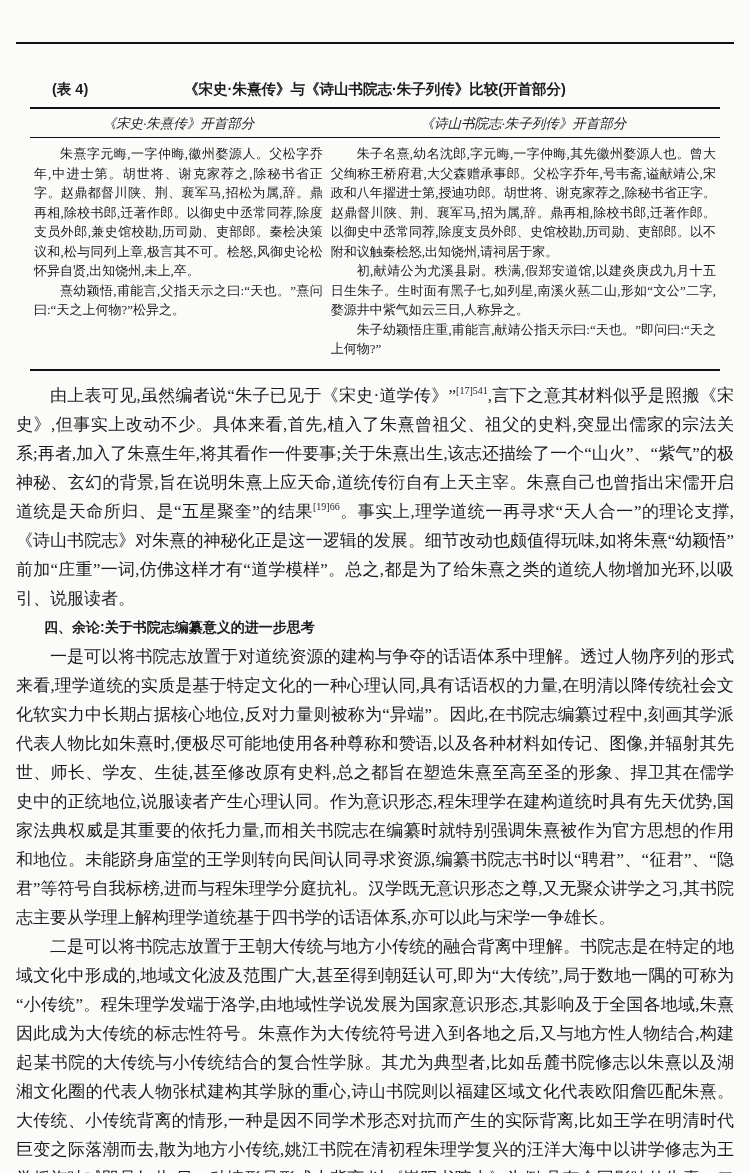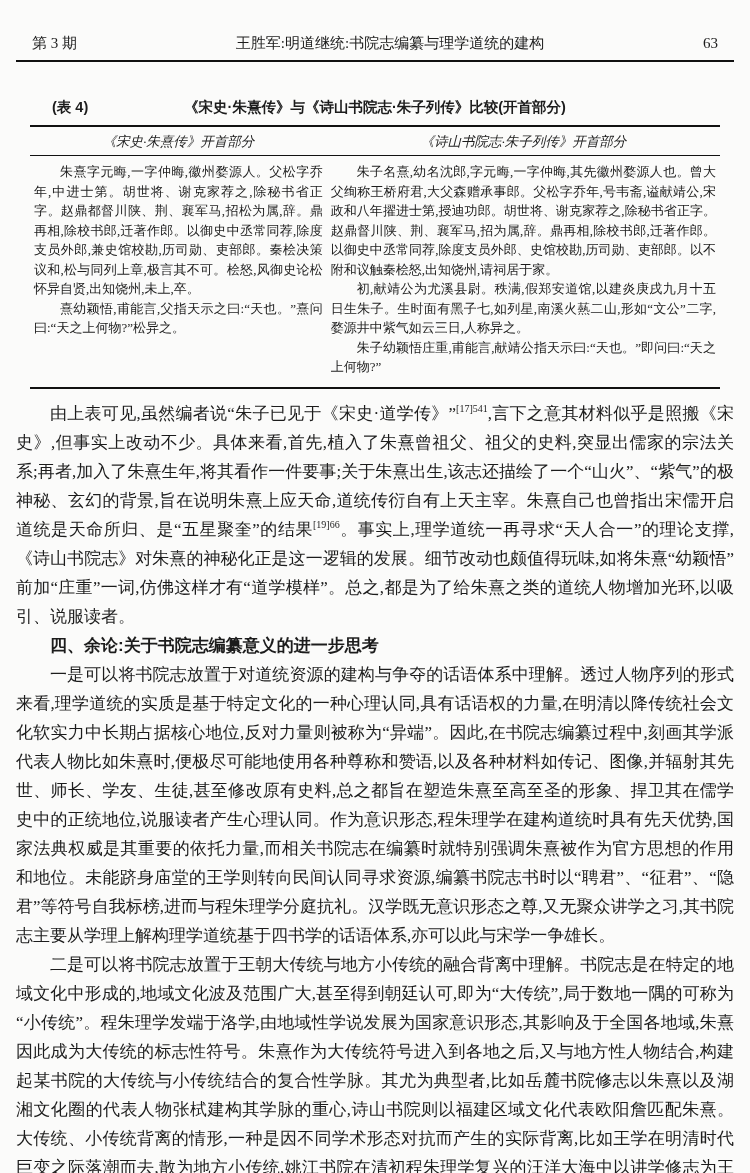--- a/index.html
+++ b/index.html
@@ -43,33 +43,28 @@
   table.cmp td{
     vertical-align:top;font-size:13px;line-height:19.5px;
     text-align:justify;padding:6px 4px 10px 4px;}
   td.col-left{width:43%;padding-right:10px;}
   td.col-right{width:57%;padding-left:6px;}
   table.cmp td p{margin:0;text-indent:2em;}
 
   
   .sec-heading{
     font-family:"Liberation Sans","DejaVu Sans",sans-serif;
-    font-weight:bold;font-size:17px;line-height:29px;
+    font-weight:bold;font-size:14px;line-height:29px;
     text-indent:2em;margin:0;}
 </style>
 </head>
 <body>
 
 <div class="page">
 
-  <div class="runhead">
-    <span class="issue">第 3 期</span>
-    <span class="rtitle">王胜军:明道继统:书院志编纂与理学道统的建构</span>
-    <span class="pageno">63</span>
-  </div>
   <hr class="head-rule">
 
 
   <div class="table-block">
     <div class="tbl-caption">
       <span class="cap-label">(表 4)</span>
       <span>《宋史·朱熹传》与《诗山书院志·朱子列传》比较(开首部分)</span>
     </div>
     <table class="cmp">
       <thead>

